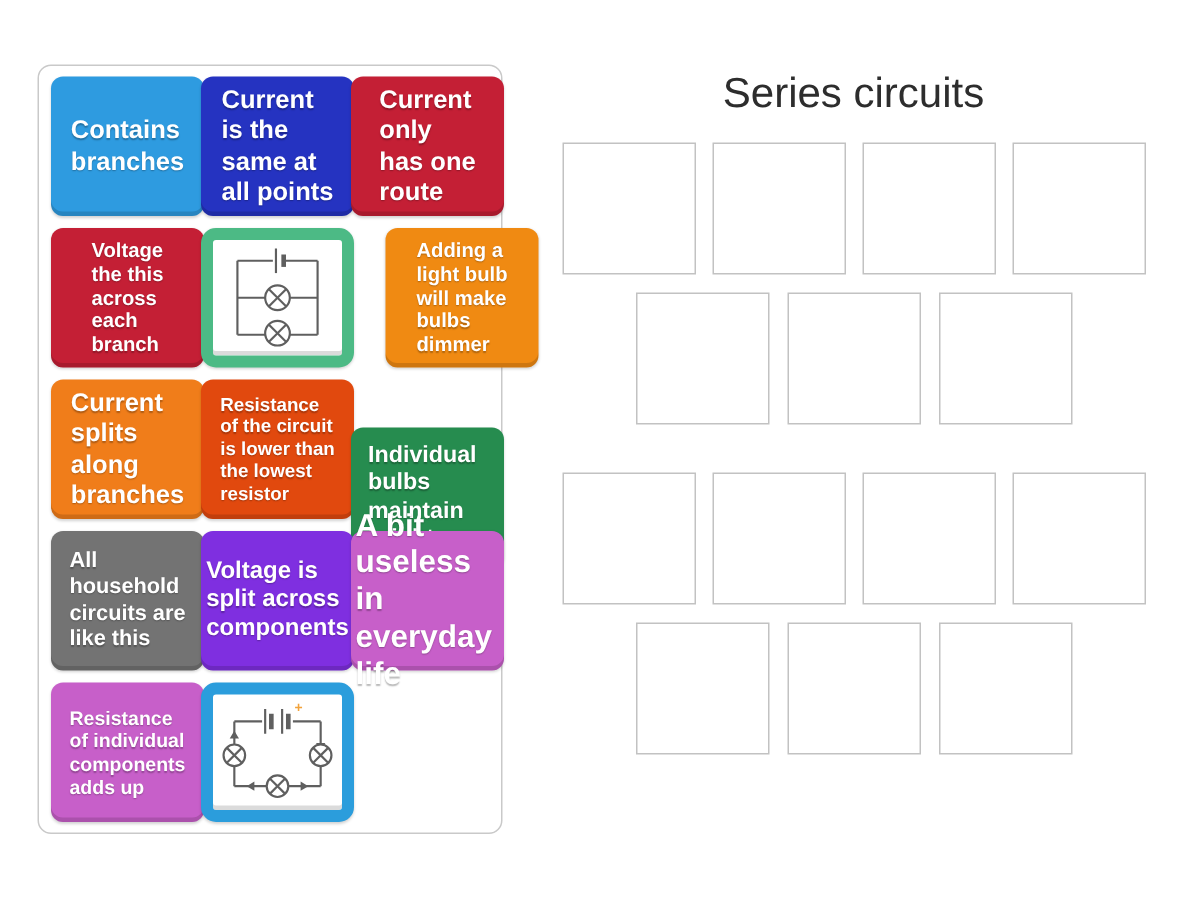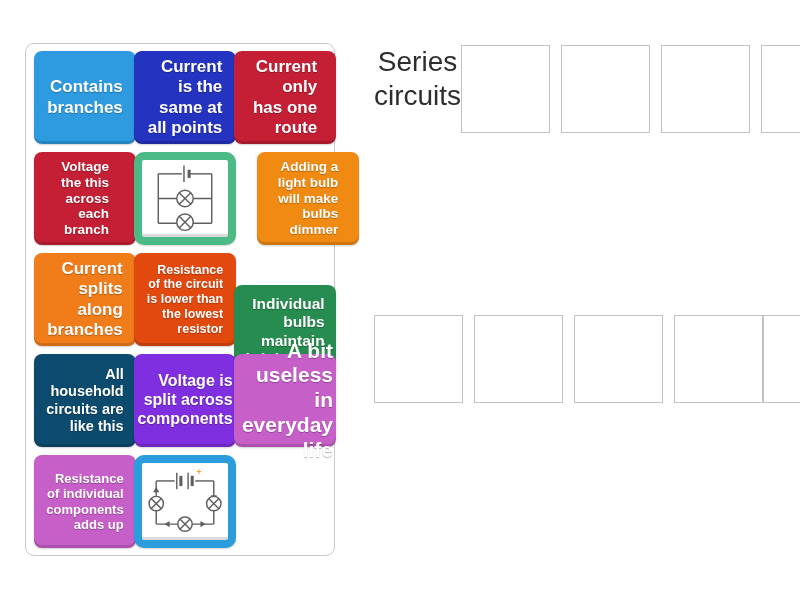--- a/index.html
+++ b/index.html
@@ -23,21 +23,21 @@
     gap: 8px;
     padding: 7px 8px;
   }
 
   .tile {
     width: 102px; height: 93px;
     border-radius: 8px;
     color: #ffffff;
     font-weight: bold;
     display: flex; align-items: center; justify-content: center;
-    text-align: right;
+    text-align: left;
     white-space: pre-line;
     line-height: 1.18;
     padding: 3px;
     text-shadow: 0 1px 1px rgba(0,0,0,0.28);
     box-shadow: inset 0 -3px 0 rgba(0,0,0,0.14), 0 1px 2px rgba(0,0,0,0.18);
     cursor: grab;
   }
 
   .tile.image-tile {
     background: #ffffff;
@@ -50,21 +50,21 @@
   .tile.image-tile svg { display: block; width: 74px; height: 75px; }
 
   .circuit-line { stroke: #5f5f5f; stroke-width: 1.4; fill: none; }
   .circuit-bulb { stroke: #5f5f5f; stroke-width: 1.4; fill: #ffffff; }
   .circuit-thick { stroke: #5f5f5f; stroke-width: 3; fill: none; }
   .circuit-arrow { fill: #5f5f5f; stroke: none; }
 
   
   .group {
     position: absolute; left: 374px; width: 390px;
-    display: flex; align-items: flex-start;
+    display: flex; flex-direction: column; align-items: center;
   }
   .group-series { top: 45px; }
   .group-parallel { top: 315px; }
 
   .group-title {
     font-size: 28px; line-height: 34px;
     color: #2d2d2d;
     margin-bottom: 16px;
     text-align: center;
   }
@@ -129,21 +129,21 @@
 branches</div>
       <div class="tile" style="background: rgb(225, 73, 14); font-size: 12.5px;">Resistance
 of the circuit
 is lower than
 the lowest
 resistor</div>
       <div class="tile" style="background: rgb(38, 140, 79); font-size: 15.5px; margin-top: 32px;">Individual
 bulbs
 maintain
 brightness</div>
-      <div class="tile" style="background: #0c4a6e; font-size: 14.5px;">All
+      <div class="tile" style="background: #737373; font-size: 14.5px;">All
 household
 circuits are
 like this</div>
       <div class="tile" style="background: rgb(127, 47, 224); font-size: 16px;">Voltage is
 split across
 components</div>
       <div class="tile" style="background: rgb(199, 95, 201); font-size: 21px;">A bit
 useless in
 everyday
 life</div>

